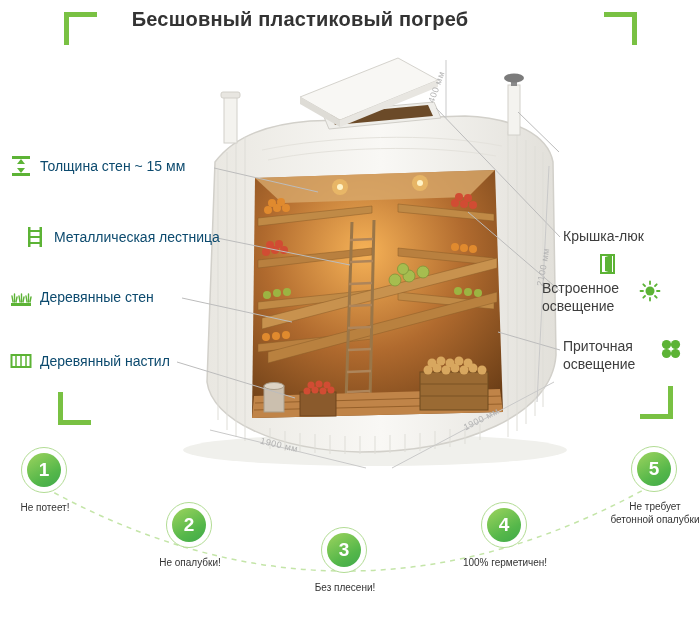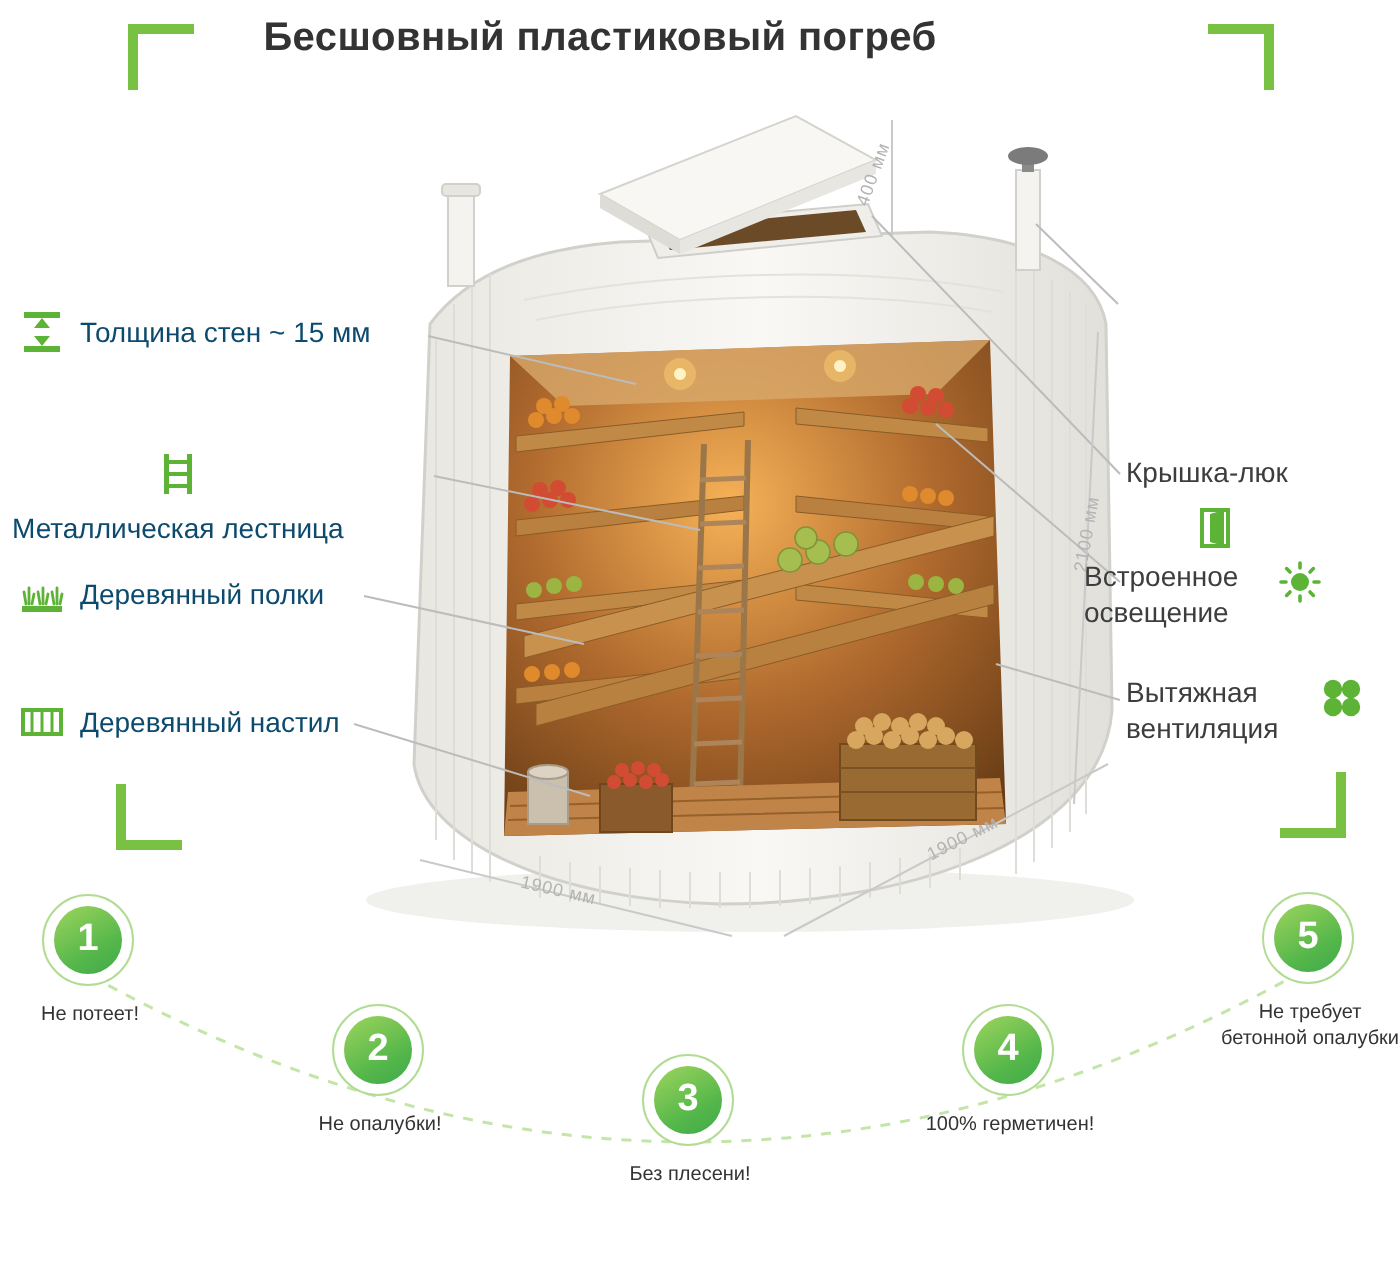--- a/index.html
+++ b/index.html
@@ -235,40 +235,40 @@
 
   <div class="feat" style="left:10px;top:155px;">
     <svg class="icon" width="22" height="22" viewBox="0 0 22 22">
       <rect x="2" y="1" width="18" height="3" fill="#5cb335"></rect>
       <rect x="2" y="18" width="18" height="3" fill="#5cb335"></rect>
       <path d="M11 4 L15 9 L7 9 Z" fill="#5cb335"></path>
       <path d="M11 18 L15 13 L7 13 Z" fill="#5cb335"></path>
     </svg>
     <span class="txt">Толщина стен ~ 15 мм</span>
   </div>
-  <div class="feat" style="left:6px;top:226px;flex-direction:column;">
+  <div class="feat" style="left:24px;top:226px;">
     <svg class="icon" width="22" height="22" viewBox="0 0 22 22">
       <rect x="4" y="1" width="2.5" height="20" fill="#5cb335"></rect>
       <rect x="15.5" y="1" width="2.5" height="20" fill="#5cb335"></rect>
       <rect x="6" y="4" width="10" height="2" fill="#5cb335"></rect>
       <rect x="6" y="10" width="10" height="2" fill="#5cb335"></rect>
       <rect x="6" y="16" width="10" height="2" fill="#5cb335"></rect>
     </svg>
     <span class="txt">Металлическая лестница</span>
   </div>
   <div class="feat" style="left:10px;top:286px;">
     <svg class="icon" width="22" height="22" viewBox="0 0 22 22">
       <rect x="1" y="17" width="20" height="3" fill="#5cb335"></rect>
       <g stroke="#5cb335" stroke-width="1.4" fill="none" stroke-linecap="round">
         <path d="M3 16 L2 10 M4.5 16 L4.5 8 M6 16 L7 11"></path>
         <path d="M10 16 L9 10 M11.5 16 L11.5 8 M13 16 L14 11"></path>
         <path d="M17 16 L16 10 M18.5 16 L18.5 8 M20 16 L21 11"></path>
       </g>
     </svg>
-    <span class="txt">Деревянный полки</span>
+    <span class="txt">Деревянные стен</span>
   </div>
   <div class="feat" style="left:10px;top:350px;">
     <svg class="icon" width="22" height="22" viewBox="0 0 22 22">
       <rect x="1.5" y="5" width="19" height="12" fill="none" stroke="#5cb335" stroke-width="2"></rect>
       <g stroke="#5cb335" stroke-width="1.5">
         <line x1="6" y1="5" x2="6" y2="17"></line>
         <line x1="11" y1="5" x2="11" y2="17"></line>
         <line x1="16" y1="5" x2="16" y2="17"></line>
       </g>
     </svg>
@@ -292,21 +292,21 @@
         <line x1="1.5" y1="11" x2="4" y2="11"></line>
         <line x1="18" y1="11" x2="20.5" y2="11"></line>
         <line x1="4.3" y1="4.3" x2="6" y2="6"></line>
         <line x1="16" y1="16" x2="17.7" y2="17.7"></line>
         <line x1="4.3" y1="17.7" x2="6" y2="16"></line>
         <line x1="16" y1="6" x2="17.7" y2="4.3"></line>
       </g>
     </svg>
   </div>
   <div class="feat-r" style="left:563px;top:338px;">
-    <span class="txt">Вытяжная вентиляция</span>
+    <span class="txt">Приточная освещение</span>
     <svg class="icon" width="22" height="22" viewBox="0 0 22 22">
       <circle cx="6.5" cy="6.5" r="4.6" fill="#5cb335"></circle>
       <circle cx="15.5" cy="6.5" r="4.6" fill="#5cb335"></circle>
       <circle cx="6.5" cy="15.5" r="4.6" fill="#5cb335"></circle>
       <circle cx="15.5" cy="15.5" r="4.6" fill="#5cb335"></circle>
     </svg>
   </div>
 
   <span class="dim" style="left:420px;top:82px;transform:rotate(-70deg);">400 мм</span>
   <span class="dim" style="left:524px;top:262px;transform:rotate(-80deg);">2100 мм</span>

